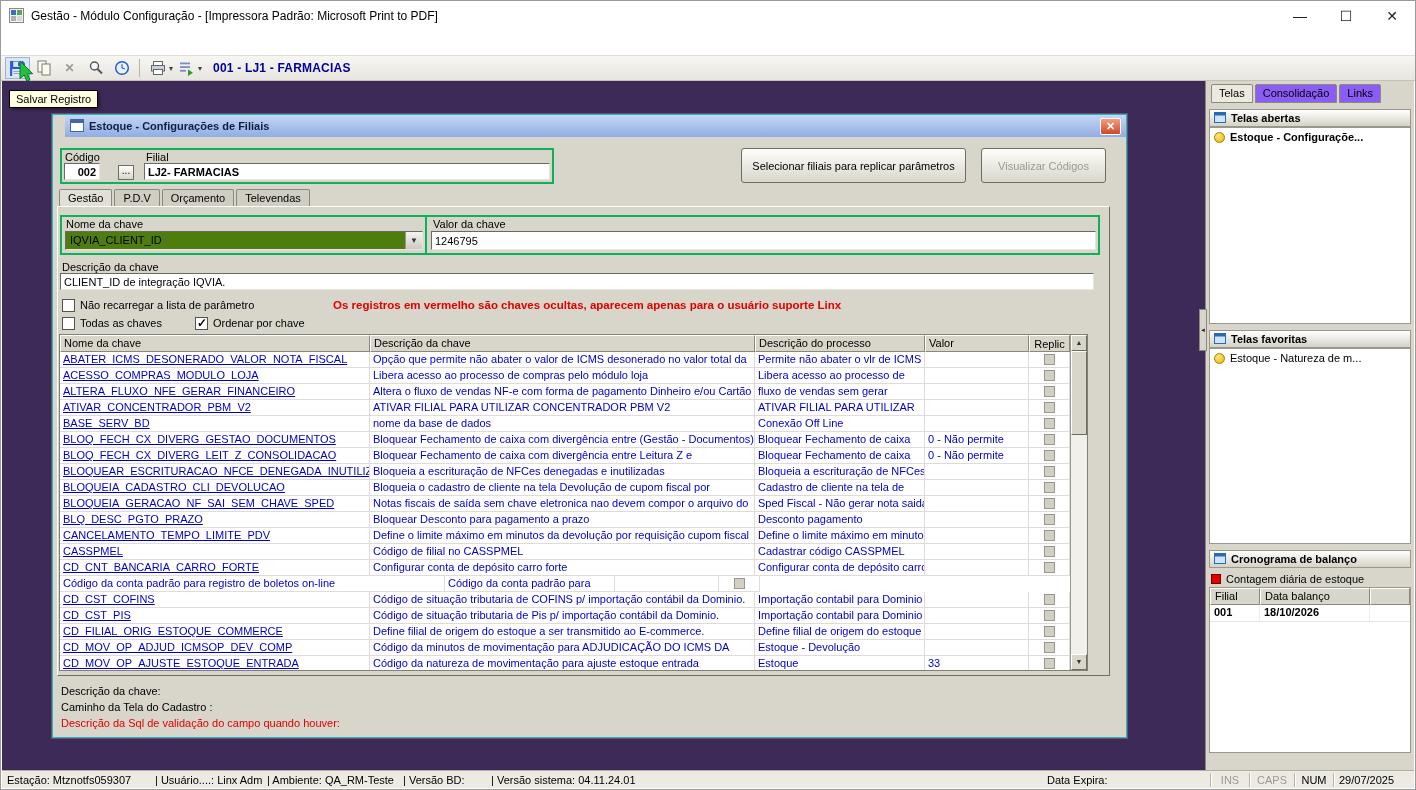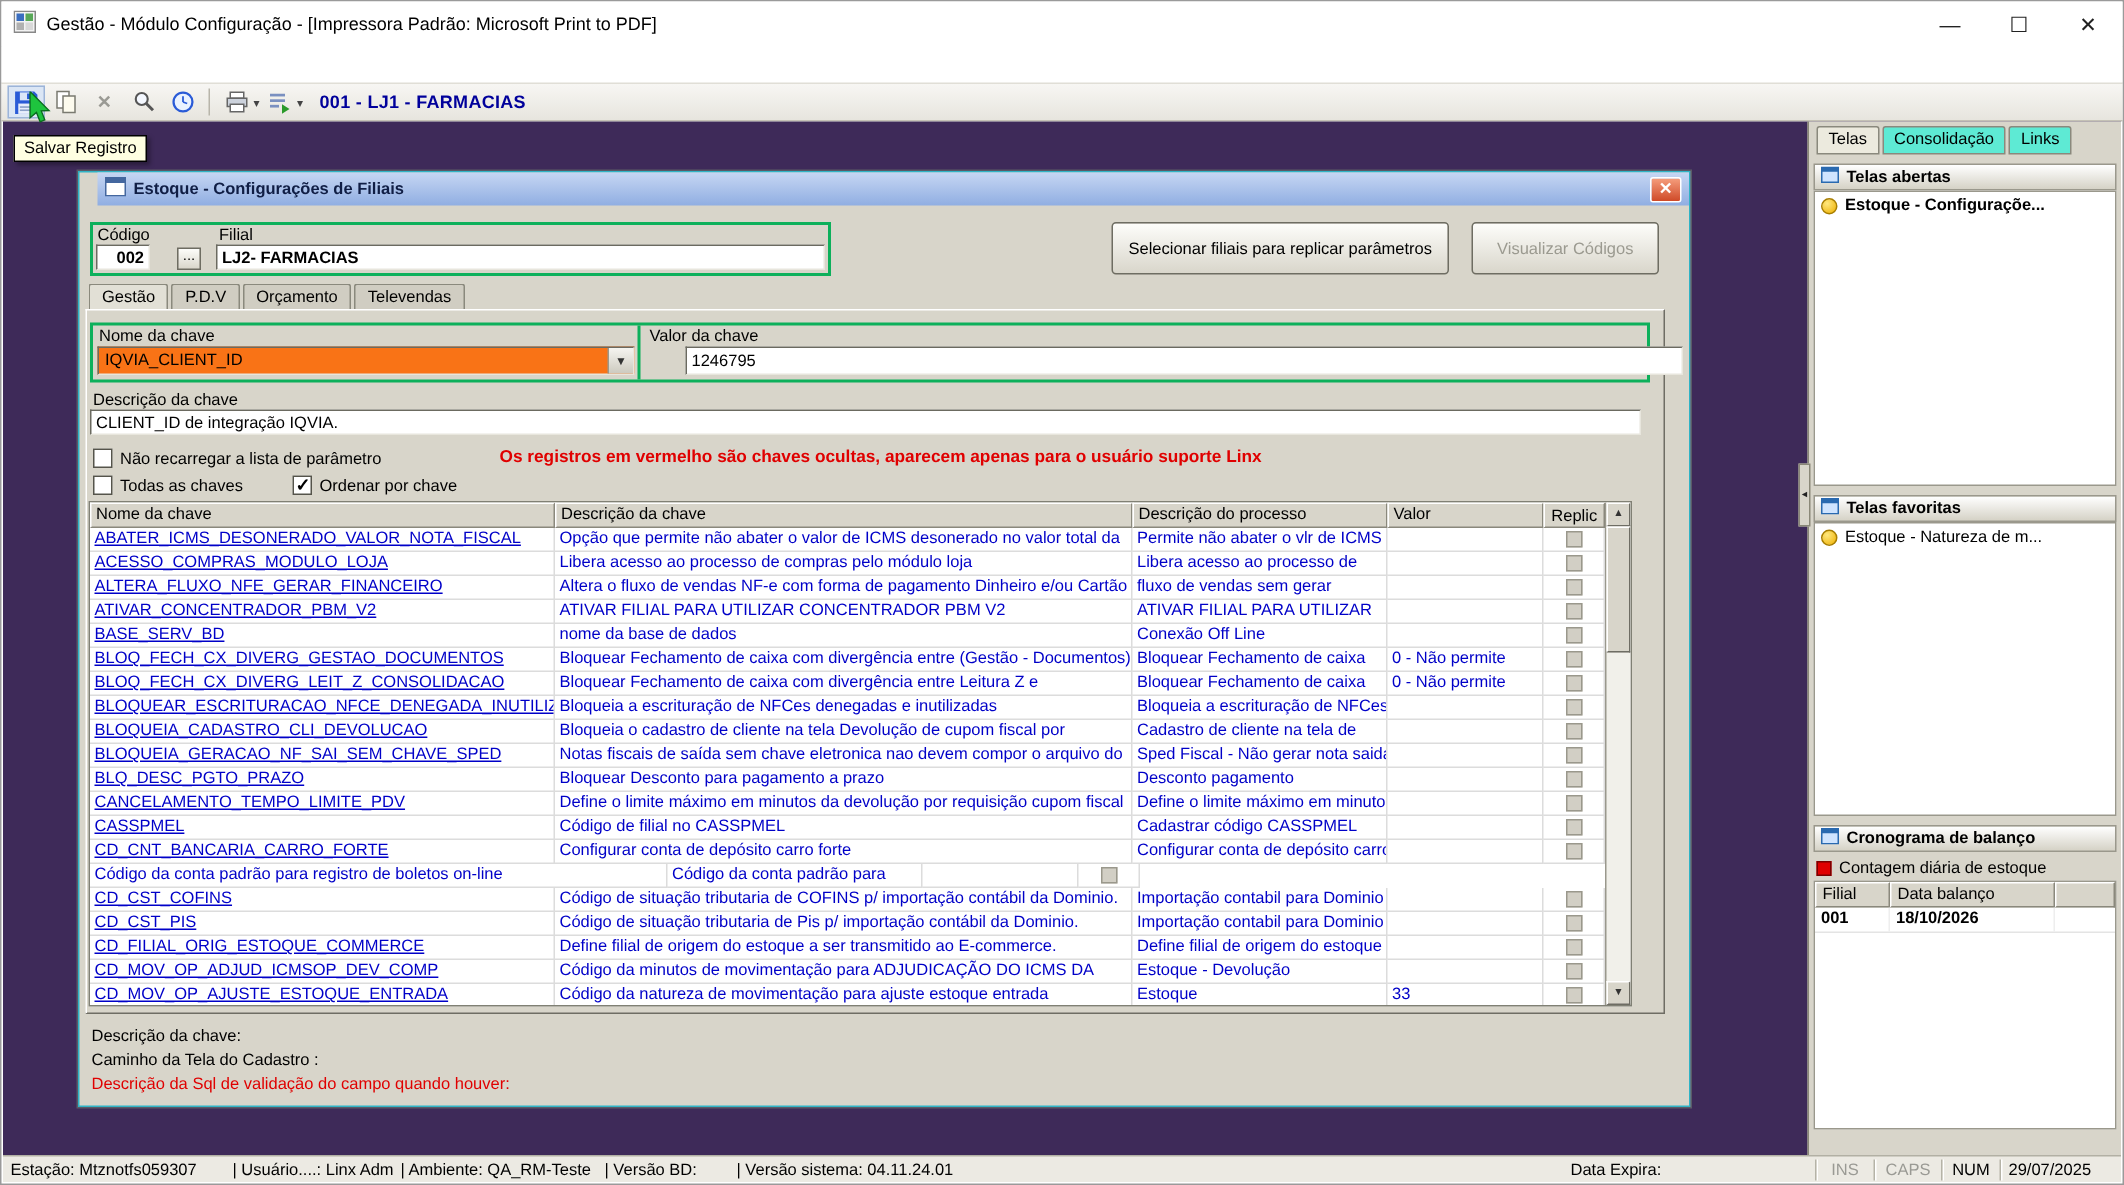--- a/index.html
+++ b/index.html
@@ -47,21 +47,21 @@
 
   .btn { position:absolute; background:linear-gradient(#fdfdfa,#d9d6cb); border:1px solid #6e6d62; border-radius:3px; font-size:11px; display:flex; align-items:center; justify-content:center; text-align:center; }
   .btn.disabled { color:#9b9a90; }
   .mini-btn { position:absolute; width:16px; height:15px; background:linear-gradient(#fdfdfa,#d9d6cb); border:1px solid #6e6d62; font-size:10px; line-height:9px; text-align:center; }
 
   .tabs { position:absolute; left:6px; top:73px; display:flex; align-items:flex-end; height:19px; }
   .tab { border:1px solid #8a897d; border-bottom:none; background:#d0cdc2; padding:2px 8px 3px; font-size:11px; margin-right:2px; border-radius:2px 2px 0 0; }
   .tab.active { background:#e2e0d6; padding-bottom:4px; position:relative; top:1px; }
   .tab-frame { position:absolute; left:4px; top:91px; width:1053px; height:470px; border:1px solid; border-color:#fff #6e6d64 #6e6d64 #fff; background:#d8d5ca; }
 
-  .combo { position:absolute; display:flex; background:#f97316; border:1px solid; border-color:#6b6a60 #e8e6dd #e8e6dd #6b6a60; }
+  .combo { position:absolute; display:flex; background:#4d7c0f; border:1px solid; border-color:#6b6a60 #e8e6dd #e8e6dd #6b6a60; }
   .combo .cv { flex:1; padding:2px 4px; font-size:11px; white-space:nowrap; overflow:hidden; }
   .combo .ca { width:17px; background:linear-gradient(#f5f4f0,#cdcabf); border-left:1px solid #9a988c; font-size:8px; color:#333; display:flex; align-items:center; justify-content:center; }
 
   .cb { width:13px; height:13px; background:#fff; border:1px solid #55544b; display:inline-block; position:relative; vertical-align:-3px; }
   .cb.checked::after { content:"✓"; position:absolute; left:1px; top:-2px; font-size:12px; font-weight:bold; }
   .cb-row { position:absolute; font-size:11px; white-space:nowrap; }
   .cb-row .cb { margin-right:5px; }
   .warn { position:absolute; color:#e00000; font-weight:bold; font-size:11.5px; white-space:nowrap; }
 
   
@@ -79,21 +79,21 @@
   .sb-btn { height:16px; background:#d8d5ca; border:1px solid; border-color:#fff #6e6d64 #6e6d64 #fff; font-size:7px; color:#333; text-align:center; line-height:14px; }
   .sb-thumb { height:84px; background:#d8d5ca; border:1px solid; border-color:#fff #6e6d64 #6e6d64 #fff; }
   .sb-track { flex:1; }
 
   .dlg-footer-line { position:absolute; left:8px; font-size:11px; white-space:nowrap; }
   .dlg-footer-line.red { color:#e00000; }
 
   
   .sidebar { position:absolute; top:0; right:0; width:209px; height:100%; background:#d8d5ca; border-left:1px solid #8a8878; }
   .sb-tabs { display:flex; padding:3px 0 0 5px; height:22px; }
-  .sb-tab { border:1px solid #8a897d; background:#5eead4; padding:2px 7px; font-size:11px; margin-right:2px; border-radius:2px 2px 0 0; white-space:nowrap; }
+  .sb-tab { border:1px solid #8a897d; background:#8b5cf6; padding:2px 7px; font-size:11px; margin-right:2px; border-radius:2px 2px 0 0; white-space:nowrap; }
   .sb-tab.active { background:#ecead f; background:#eceade; }
   .panel-header { height:18px; display:flex; align-items:center; gap:5px; border:1px solid #9a988c; background:linear-gradient(#ffffff,#d5d2c6); padding:0 4px; font-weight:bold; font-size:11px; margin:6px 3px 0 3px; white-space:nowrap; overflow:hidden; }
   .panel-list { background:#fff; border:1px solid #9a988c; margin:0 3px; overflow:hidden; }
   .list-item { display:flex; align-items:center; gap:5px; padding:3px 4px; font-size:11px; white-space:nowrap; overflow:hidden; }
   .ball { width:11px; height:11px; border-radius:50%; background:radial-gradient(circle at 35% 30%, #ffe87f, #eeb000); border:1px solid #a87e00; flex-shrink:0; }
   .legend-row { display:flex; align-items:center; gap:5px; margin:5px 3px 2px 5px; font-size:11px; white-space:nowrap; }
   .legend-sq { width:10px; height:10px; background:#e00000; border:1px solid #7a0000; flex-shrink:0; }
   .mini-grid { margin:2px 3px 0 3px; border:1px solid #9a988c; background:#fff; height:166px; overflow:hidden; }
   .mg-header { display:flex; height:17px; }
   .mg-h { background:#d8d5ca; border:1px solid; border-color:#fff #8a887c #8a887c #fff; padding:1px 4px; font-size:11px; white-space:nowrap; overflow:hidden; }
@@ -229,21 +229,21 @@
       <div class="tab-frame"></div>
 
       <div class="green-box" style="left:7px; top:100px; width:1040px; height:40px; background:#d8d5ca;">
         <span class="lbl" style="left:4px; top:1px;">Nome da chave</span>
         <div class="combo" style="left:3px; top:14px; width:358px; height:19px;">
           <span class="cv">IQVIA_CLIENT_ID</span>
           <span class="ca">▼</span>
         </div>
         <div style="position:absolute; left:363px; top:0; width:2px; height:100%; background:#0db05b;"></div>
         <span class="lbl" style="left:371px; top:1px;">Valor da chave</span>
-        <input class="fld" style="left: 369px; top: 14px; width: 665px; height: 19px; margin-left: 26px;" value="1246795">
+        <input class="fld" style="left: 369px; top: 14px; width: 665px; height: 19px;" value="1246795">
       </div>
 
       <span class="lbl" style="left:9px; top:146px;">Descrição da chave</span>
       <input class="fld" style="left: 7px; top: 158px; width: 1034px; height: 17px;" value="CLIENT_ID de integração IQVIA.">
 
       <div class="cb-row" style="left:9px; top:184px;">
         <span class="cb"></span><span>Não recarregar a lista de parâmetro</span>
       </div>
       <div class="warn" style="left:280px; top:184px;">Os registros em vermelho são chaves ocultas, aparecem apenas para o usuário suporte Linx</div>
       <div class="cb-row" style="left:9px; top:202px;">

